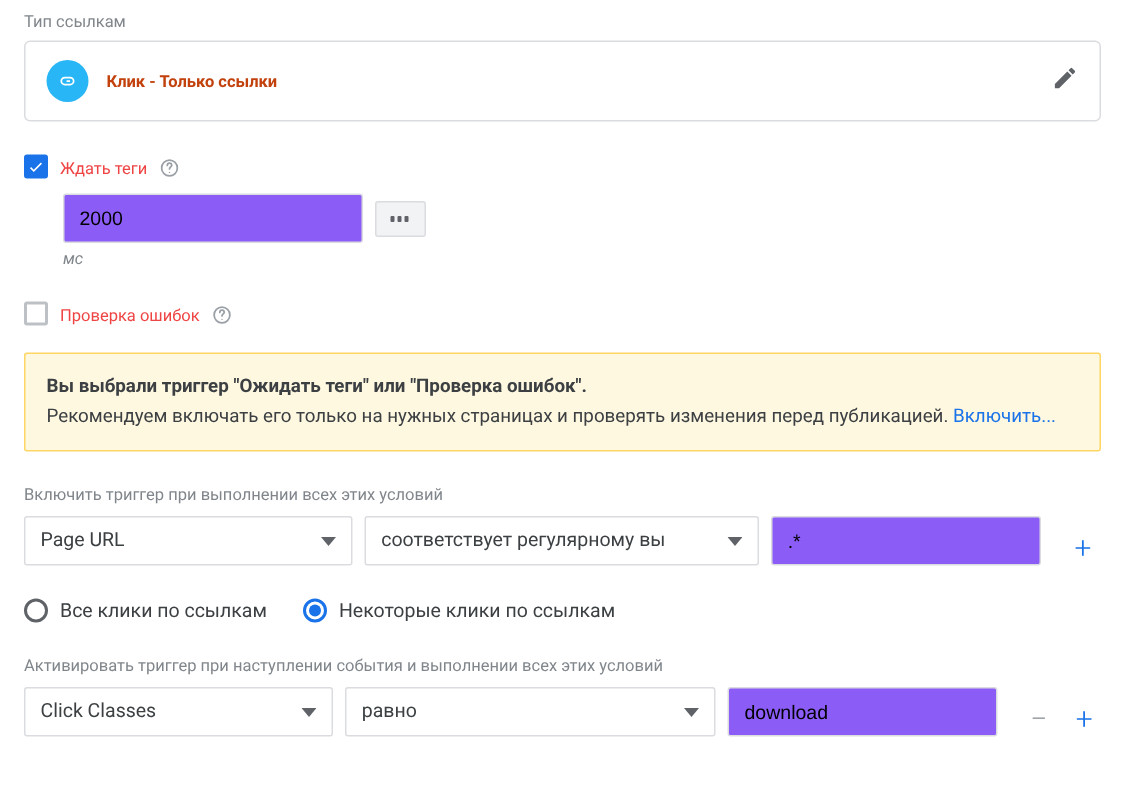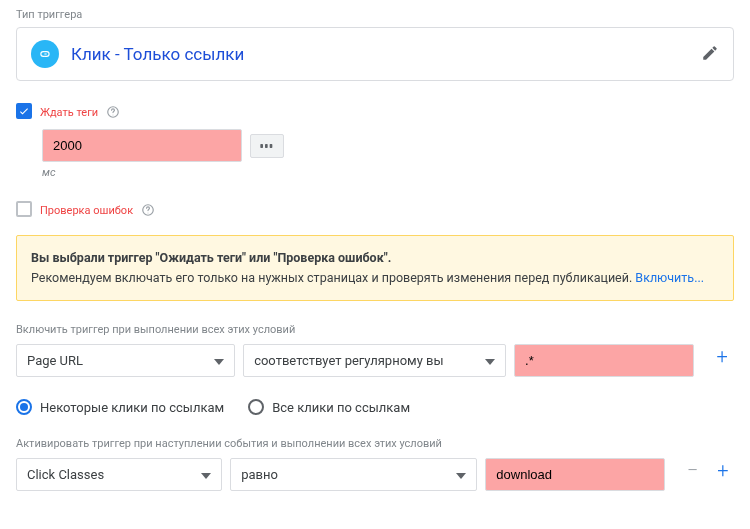--- a/index.html
+++ b/index.html
@@ -29,23 +29,23 @@
     border-radius: 50%;
     background: #29b6f6;
     display: flex;
     align-items: center;
     justify-content: center;
     color: #fff;
     flex: 0 0 auto;
   }
   .trigger-icon svg { width: 14px; height: 14px; }
   .trigger-title {
-    font-size: 17px;
-    font-weight: 400;
-    color: #1d4ed8;
+    font-size: 11px;
+    font-weight: 700;
+    color: #c2410c;
     flex: 1;
   }
   .edit-btn { color: #5f6368; }
   .edit-btn svg { width: 18px; height: 18px; }
   .section { margin-top: 22px; }
   .check-row {
     display: flex;
     align-items: flex-end;
     gap: 8px;
     font-size: 11px;
@@ -67,21 +67,21 @@
   }
   .help-icon svg { width: 14px; height: 14px; }
   .indent { margin-left: 26px; margin-top: 10px; }
   .input-row { display: flex; gap: 8px; align-items: center; margin-top: 6px; }
   .text-input {
     border: 1px solid #dadce0;
     border-radius: 2px;
     padding: 8px 10px;
     font-size: 13px;
     width: 200px;
-    background: #fca5a5;
+    background: #8b5cf6;
   }
   .var-btn {
     border: 1px solid #dadce0;
     background: #f1f3f4;
     padding: 6px 8px;
     border-radius: 2px;
     color: #5f6368;
     display: flex; align-items: center;
   }
   .var-btn svg { width: 16px; height: 10px; }
@@ -94,21 +94,21 @@
     font-size: 12.5px;
     line-height: 1.6;
     color: #3c4043;
     margin-top: 18px;
   }
   .warn-box .bold { font-weight: 700; }
   .warn-box a { color: #1a73e8; text-decoration: none; }
   .cond-row {
     display: flex;
     gap: 8px;
-    align-items: flex-start;
+    align-items: flex-end;
     margin-top: 8px;
   }
   .select {
     border: 1px solid #dadce0;
     border-radius: 2px;
     padding: 8px 10px;
     font-size: 13px;
     background: #fff;
     display: flex;
     align-items: center;
@@ -142,21 +142,21 @@
   }
   .rcircle.sel { border-color: #1a73e8; }
   .rcircle.sel::after {
     content: ""; width: 8px; height: 8px; border-radius: 50%; background: #1a73e8;
   }
   .spacer-right { margin-left: auto; }
 </style>
 </head>
 <body>
 
-<div class="label-small">Тип триггера</div>
+<div class="label-small">Тип ссылкам</div>
 <div class="trigger-card">
   <span class="trigger-icon">
     <svg viewBox="0 0 24 24" fill="currentColor">
         <path d="M3.9 12a5 5 0 015-5h3v2H8.9a3 3 0 000 6h3v2h-3a5 5 0 01-5-5zm7-1h4v2h-4v-2zm4.1-4h-3v2h3a3 3 0 010 6h-3v2h3a5 5 0 000-10z"></path>
       </svg>
   </span>
   <span class="trigger-title">Клик - Только ссылки</span>
   <span class="edit-btn">
     <svg viewBox="0 0 24 24" fill="currentColor">
         <path d="M3 17.25V21h3.75L17.81 9.94l-3.75-3.75L3 17.25zM20.71 7.04a1 1 0 000-1.41l-2.34-2.34a1 1 0 00-1.41 0l-1.83 1.83 3.75 3.75 1.83-1.83z"></path>
@@ -233,26 +233,26 @@
     </div>
     <input class="text-input w3" value=".*" style="">
     <span class="spacer-right"></span>
     <span class="add-btn">+</span>
   </div>
 </div>
 
 <div class="section">
   <div class="radio-row">
     <label class="radio">
+      <span class="rcircle"></span>
+      <span>Все клики по ссылкам</span>
+    </label>
+    <label class="radio">
       <span class="rcircle sel"></span>
       <span>Некоторые клики по ссылкам</span>
-    </label>
-    <label class="radio">
-      <span class="rcircle"></span>
-      <span>Все клики по ссылкам</span>
     </label>
   </div>
 </div>
 
 <div class="section">
   <div class="label-small">Активировать триггер при наступлении события и выполнении всех этих условий</div>
   <div class="cond-row">
     <div class="select w1">
       <span class="sel-text">Click Classes</span>
       <span class="caret"><svg viewBox="0 0 10 6" fill="currentColor">

